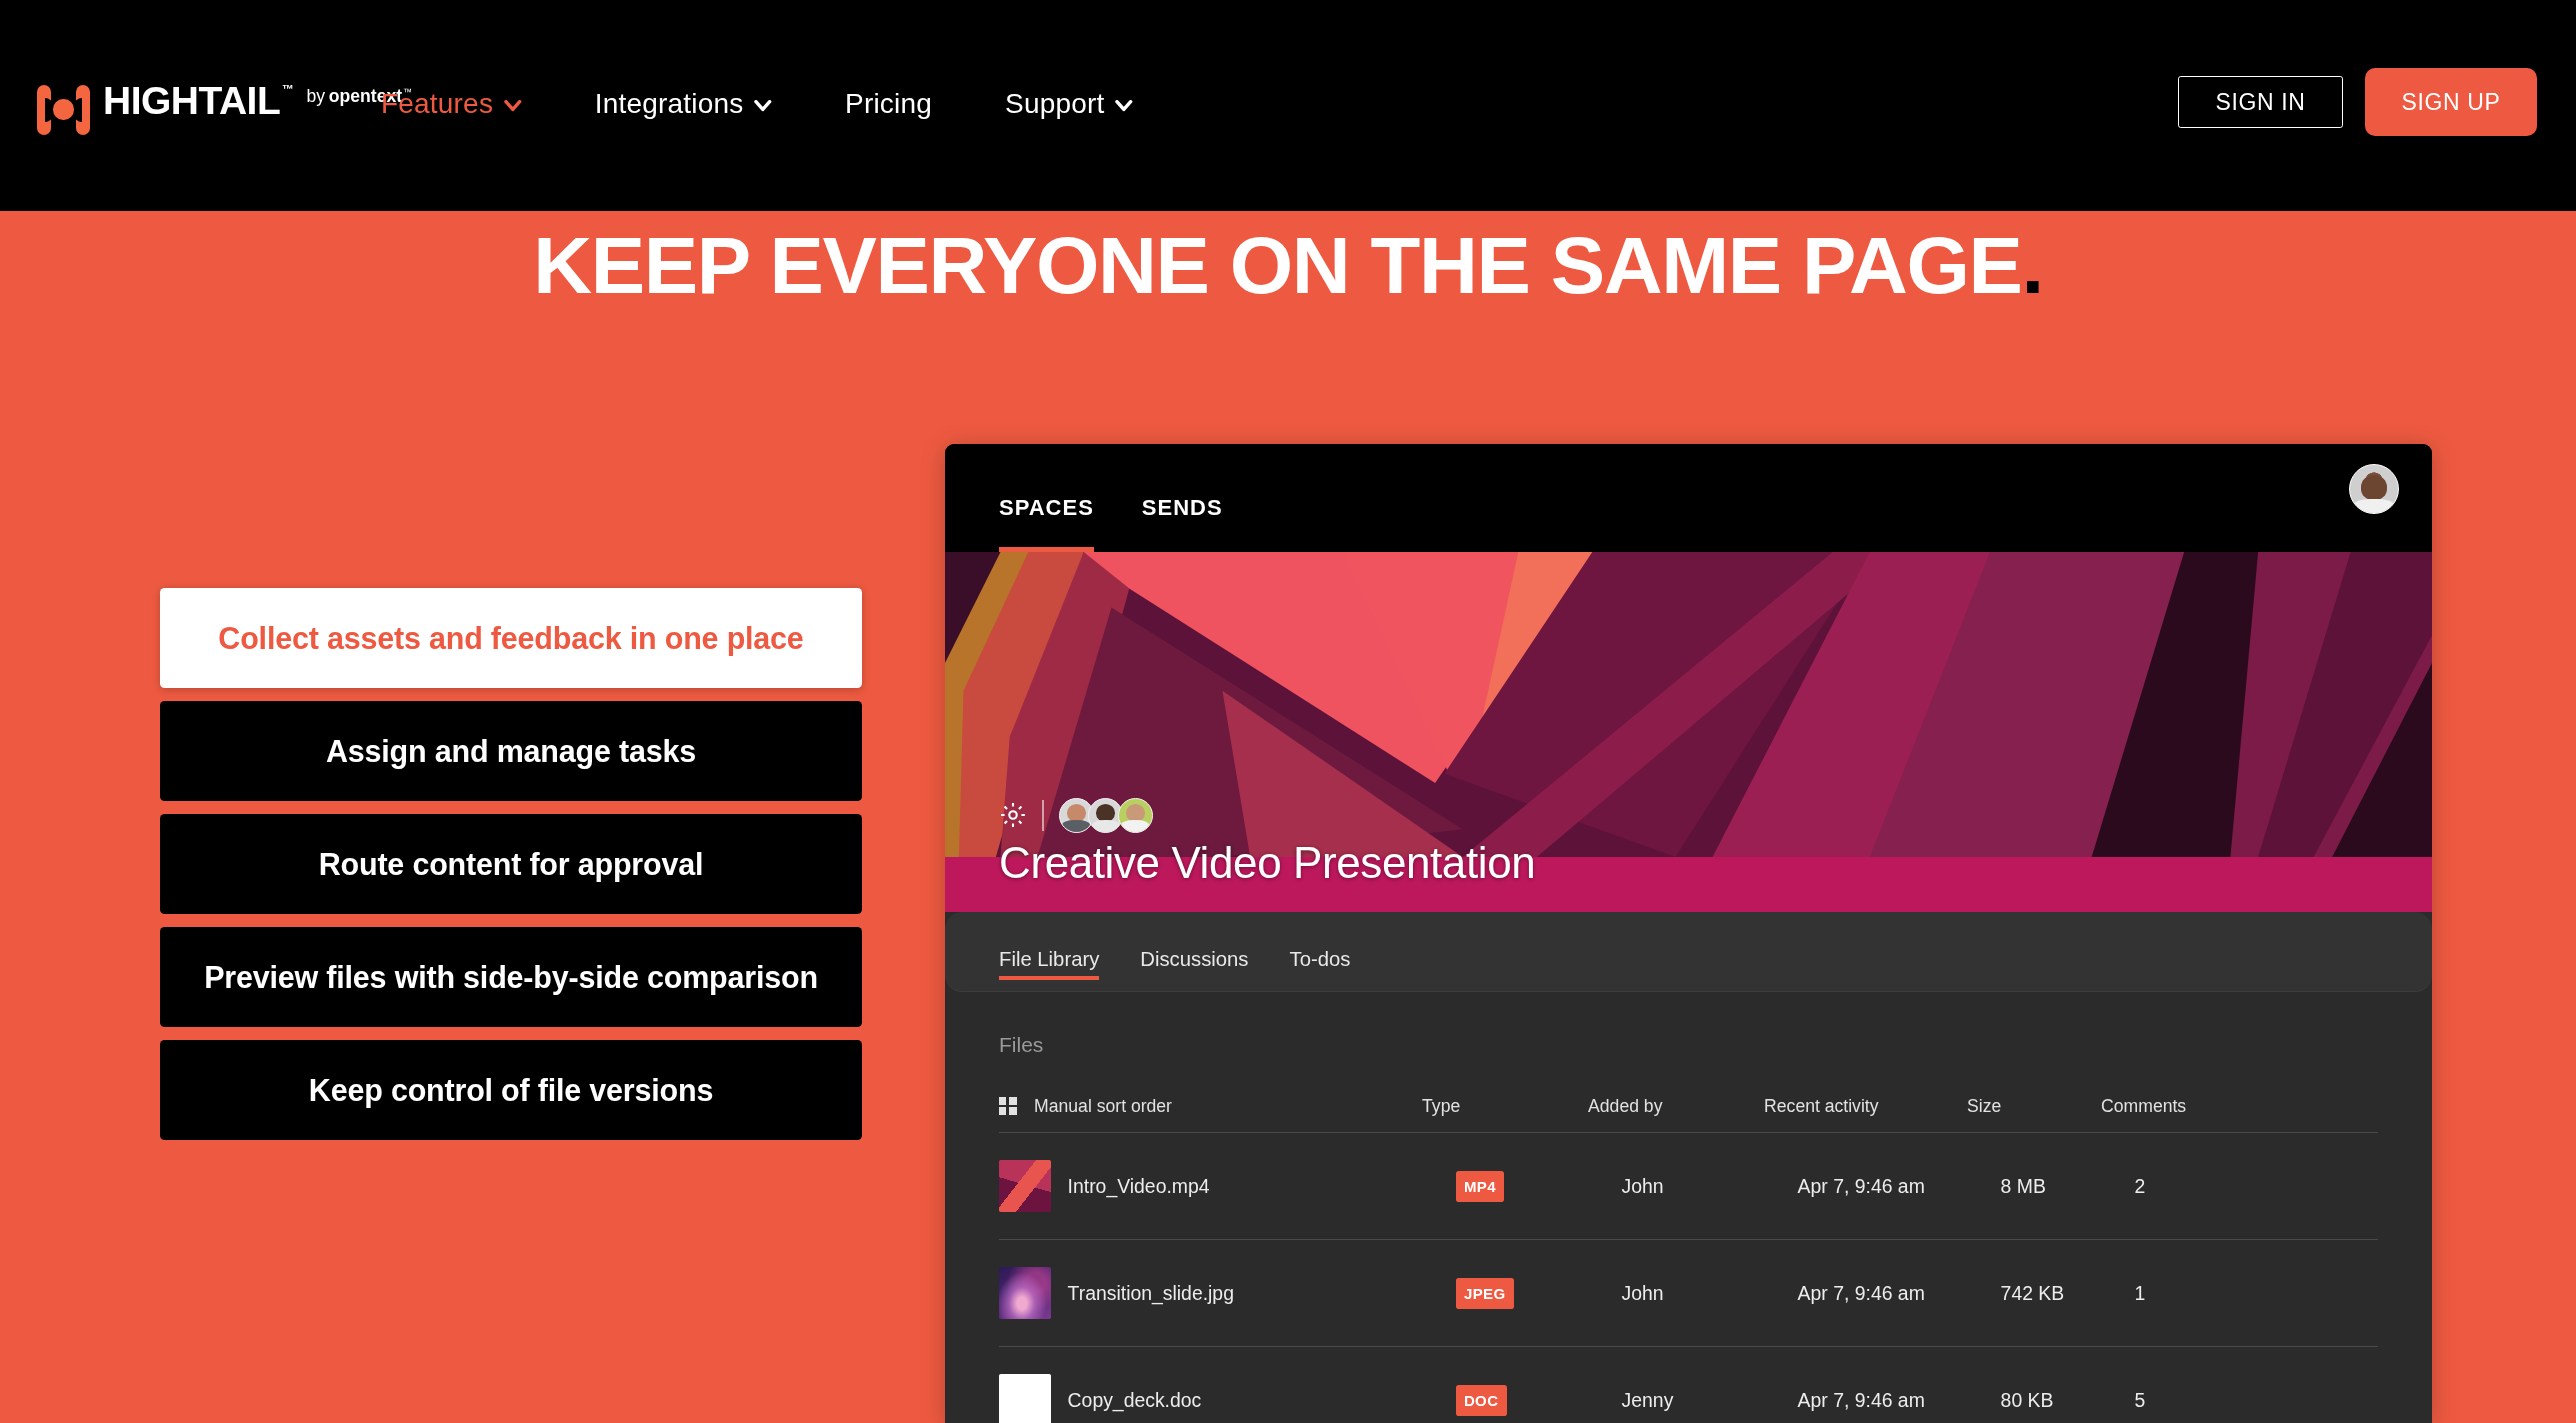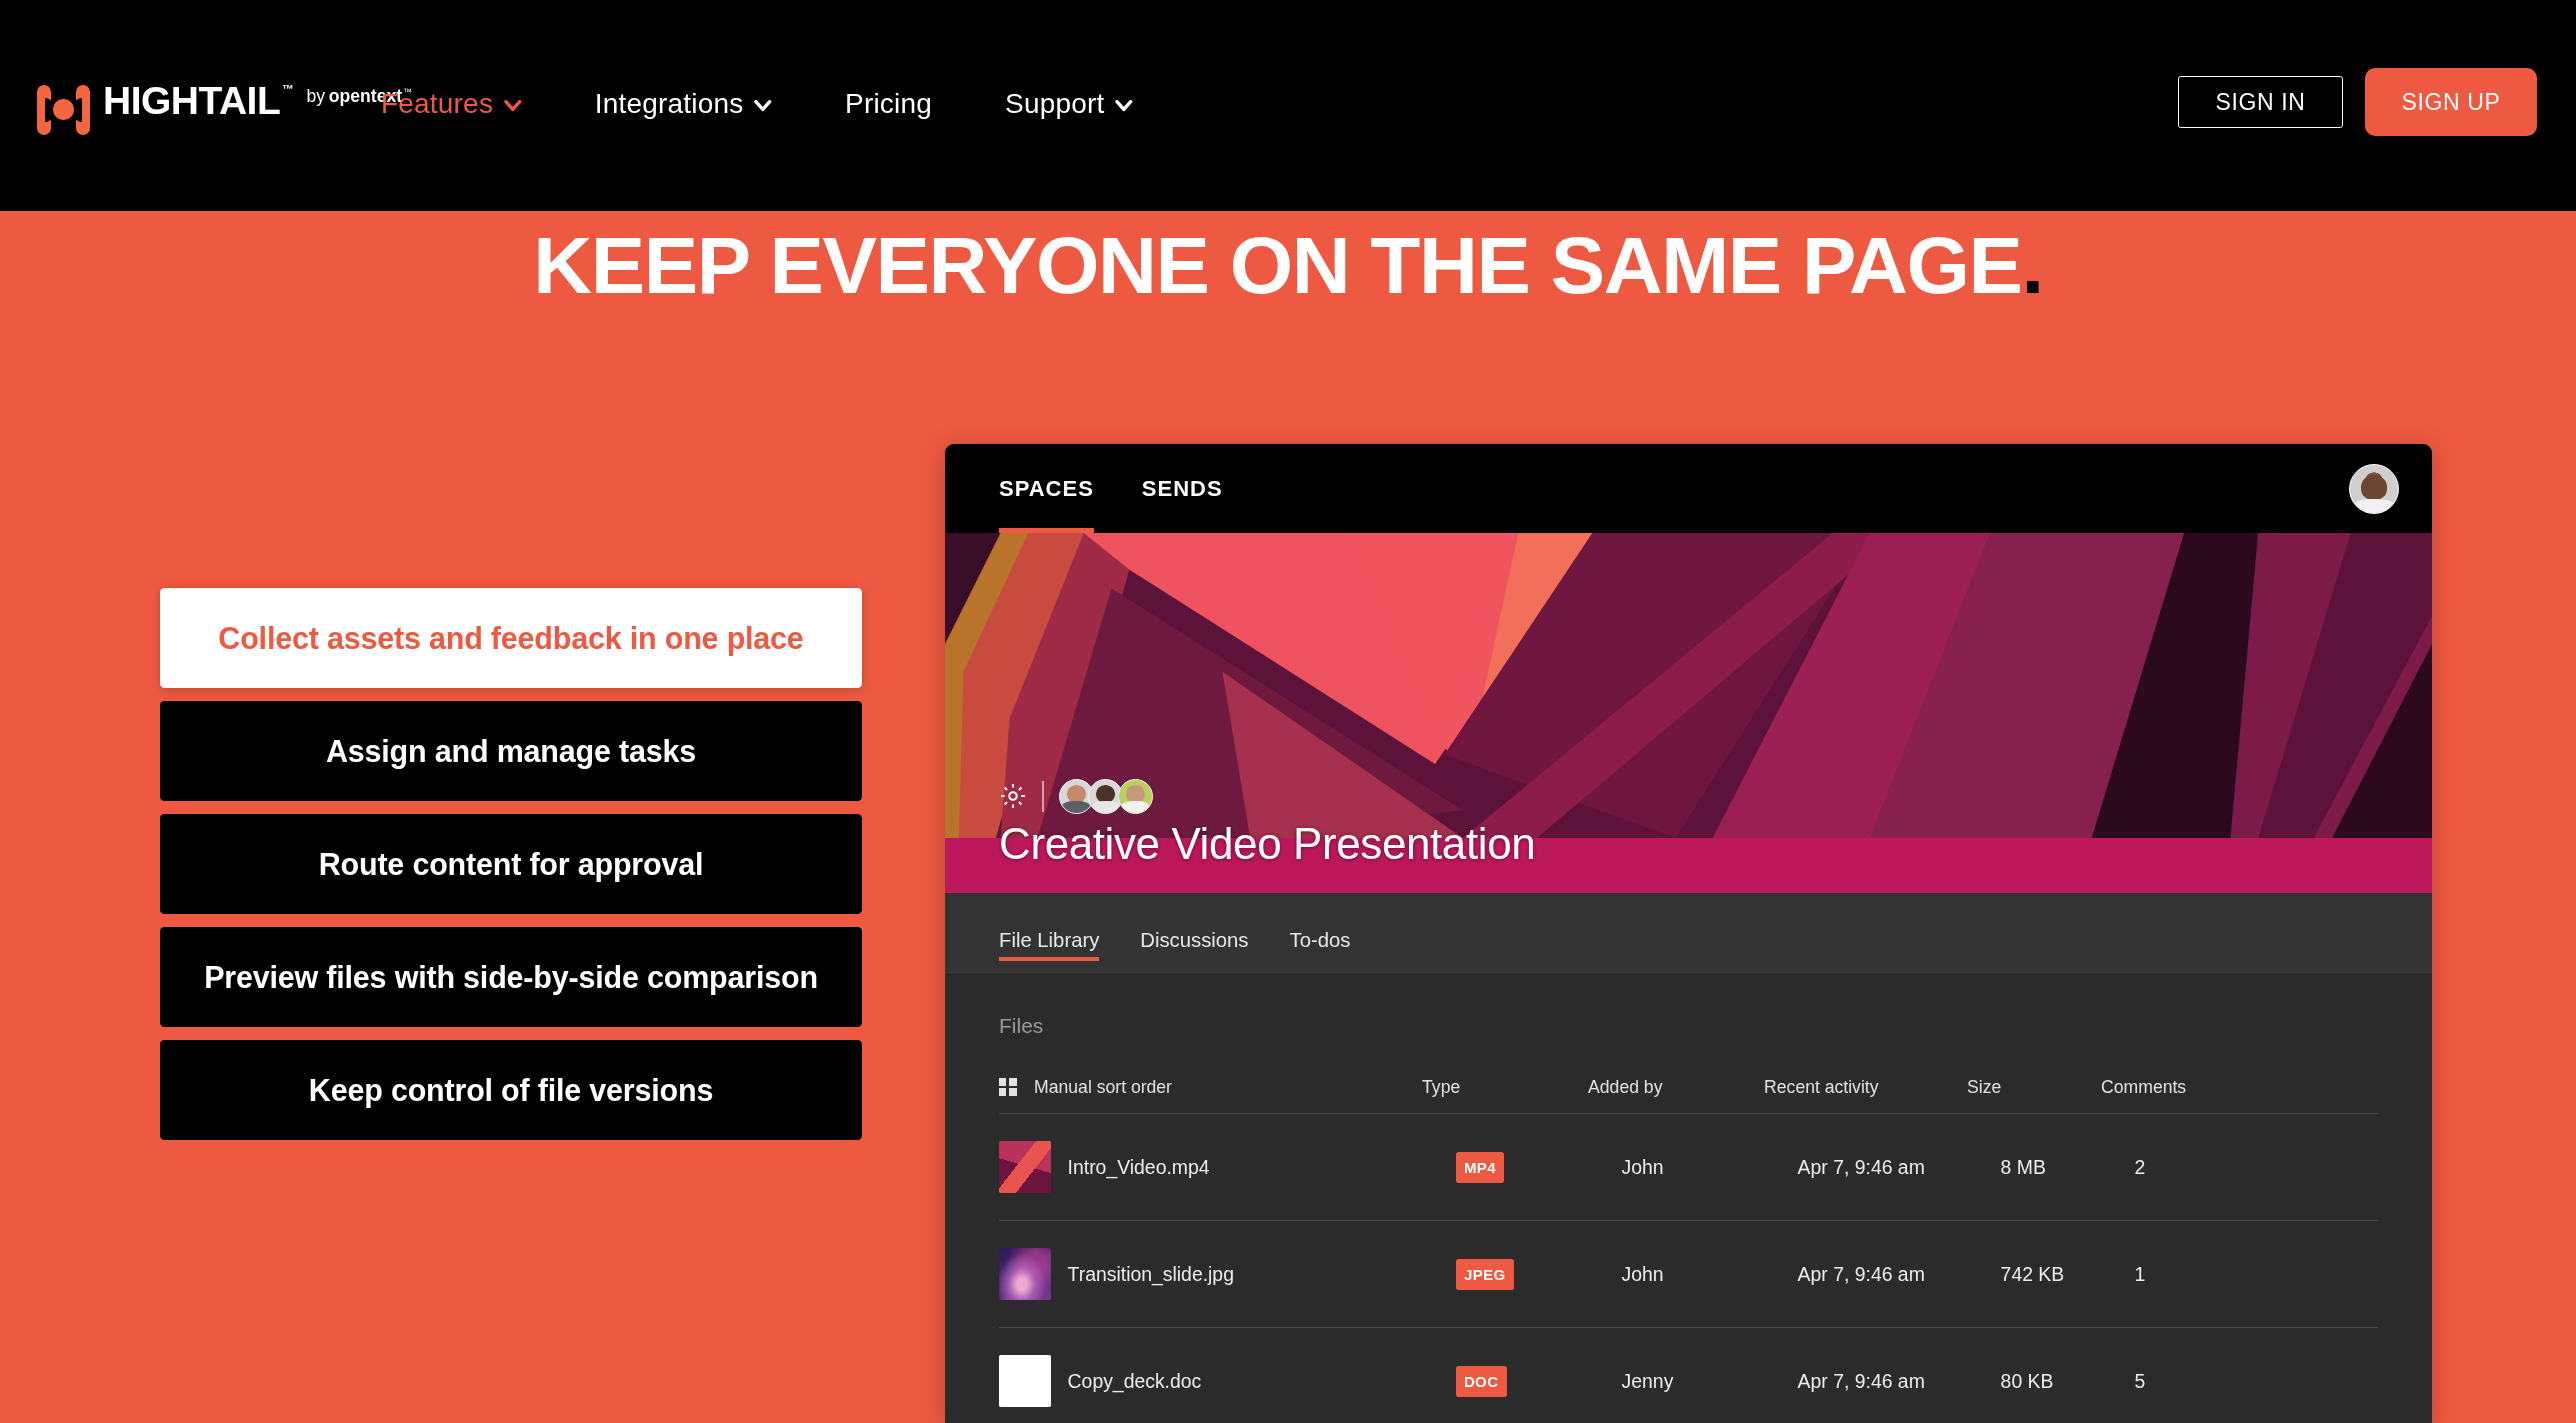--- a/index.html
+++ b/index.html
@@ -118,21 +118,21 @@
   
   .app {
     position: absolute; left: 945px; top: 444px;
     width: 1487px; height: 980px;
     border-radius: 9.2px 9.2px 0 0;
     overflow: hidden;
     box-shadow: 0 3.7px 24px rgba(0,0,0,0.22);
     background: #2b2b2b;
   }
   .app-topbar {
-    position: relative; height: 89px; background: #000000;
+    position: relative; height: 108px; background: #000000;
     display: flex; 
   }
   .app-tabs { display: flex; align-items: flex-end; margin-left: 54px; gap: 48px; }
   .app-tab {
     color: #ffffff; font-size: 22px; font-weight: bold;
     letter-spacing: 1px; padding-bottom: 31px;
     position: relative; cursor: pointer;
   }
   .app-tab.active::after {
     content: ""; position: absolute; left: 0; right: 0; bottom: 0;
@@ -186,20 +186,21 @@
     color: #ffffff; font-size: 44px; letter-spacing: -0.4px;
     text-shadow: 0 0.9px 4.6px rgba(0,0,0,0.45);
     font-family: "Liberation Sans", sans-serif;
   }
 
   
   .sub-tabs {
     height: 80px; background: #333333;
     display: flex; align-items: flex-end; padding-left: 54px; gap: 41px;
     border-bottom: 0.9px solid #3d3d3d;
+    border-radius: 17px;
   }
   .sub-tab {
     color: #e9e9e9; font-size: 20.3px; padding-bottom: 20.3px;
     position: relative; cursor: pointer;
   }
   .sub-tab.active::after {
     content: ""; position: absolute; left: 0; right: 0; bottom: 11px;
     height: 3.7px; background: #ee5a41;
   }
 

